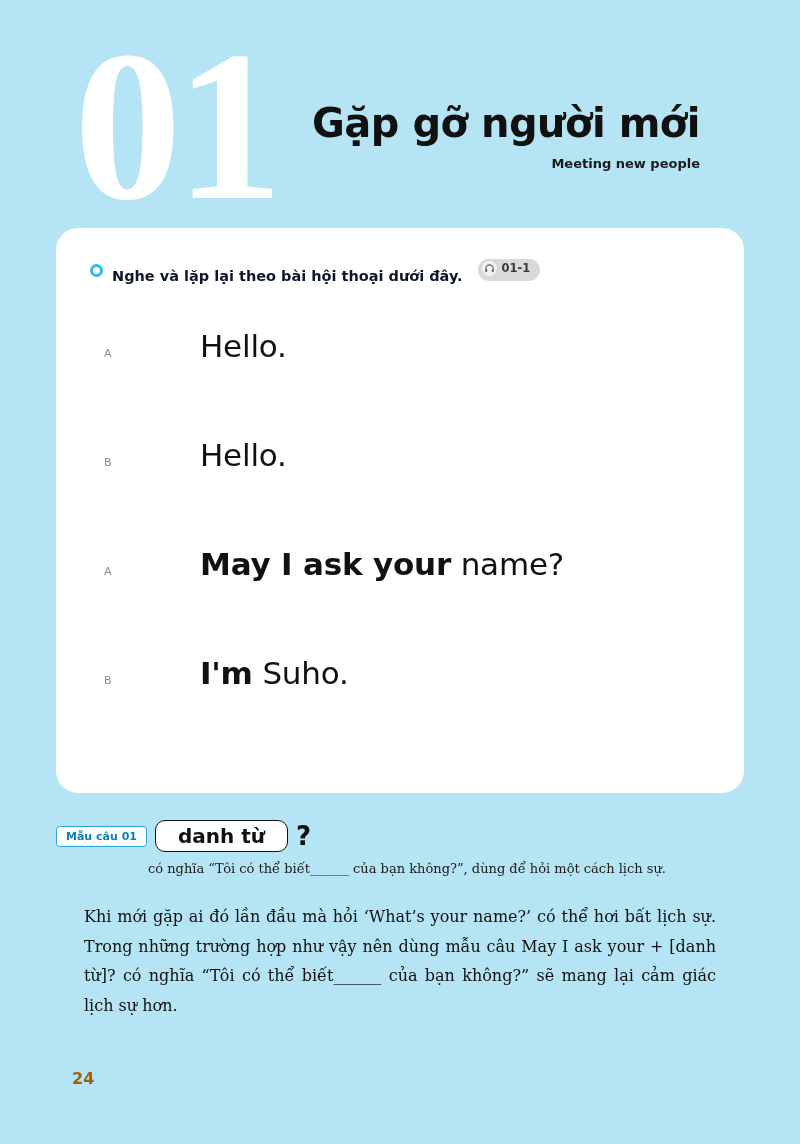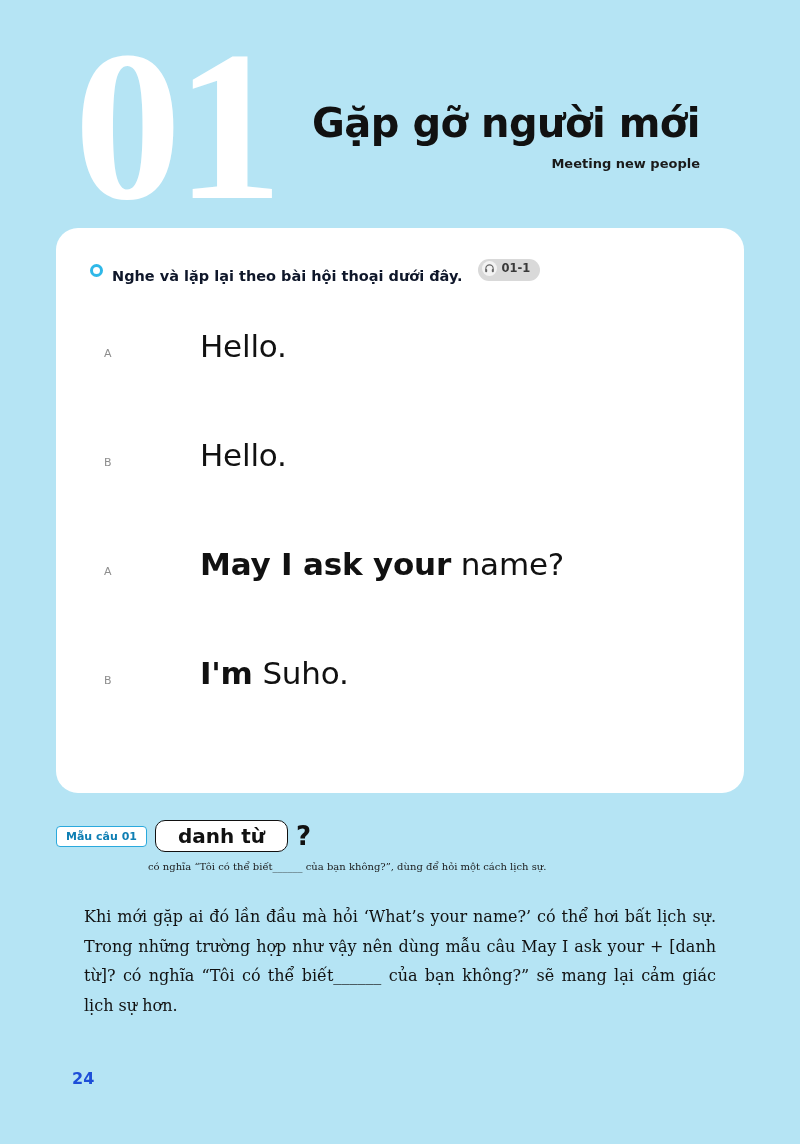--- a/index.html
+++ b/index.html
@@ -184,42 +184,42 @@
     border-radius: 10px;
     padding: 3px 22px;
     font-size: 20px;
     font-weight: 700;
     background: #ffffff;
     font-family: "DejaVu Sans", sans-serif;
   }
   .pattern-note {
     margin-top: 9px;
     margin-left: 92px;
-    font-size: 10px;
+    font-size: 13px;
     color: #1a1a1a;
     font-family: "DejaVu Serif", serif;
   }
   .paragraph {
     position: absolute;
     left: 84px;
     top: 902px;
     width: 632px;
     font-size: 16px;
     line-height: 1.85;
     color: #111111;
     font-family: "DejaVu Serif", serif;
     text-align: justify;
   }
   .page-number {
     position: absolute;
     left: 72px;
     bottom: 56px;
     font-size: 16px;
     font-weight: 700;
-    color: #1d4ed8;
+    color: #a16207;
     font-family: "DejaVu Sans", sans-serif;
   }
 </style>
 </head>
 <body>
 
 <div class="page">
 
   <div class="lesson-number">01</div>
 

